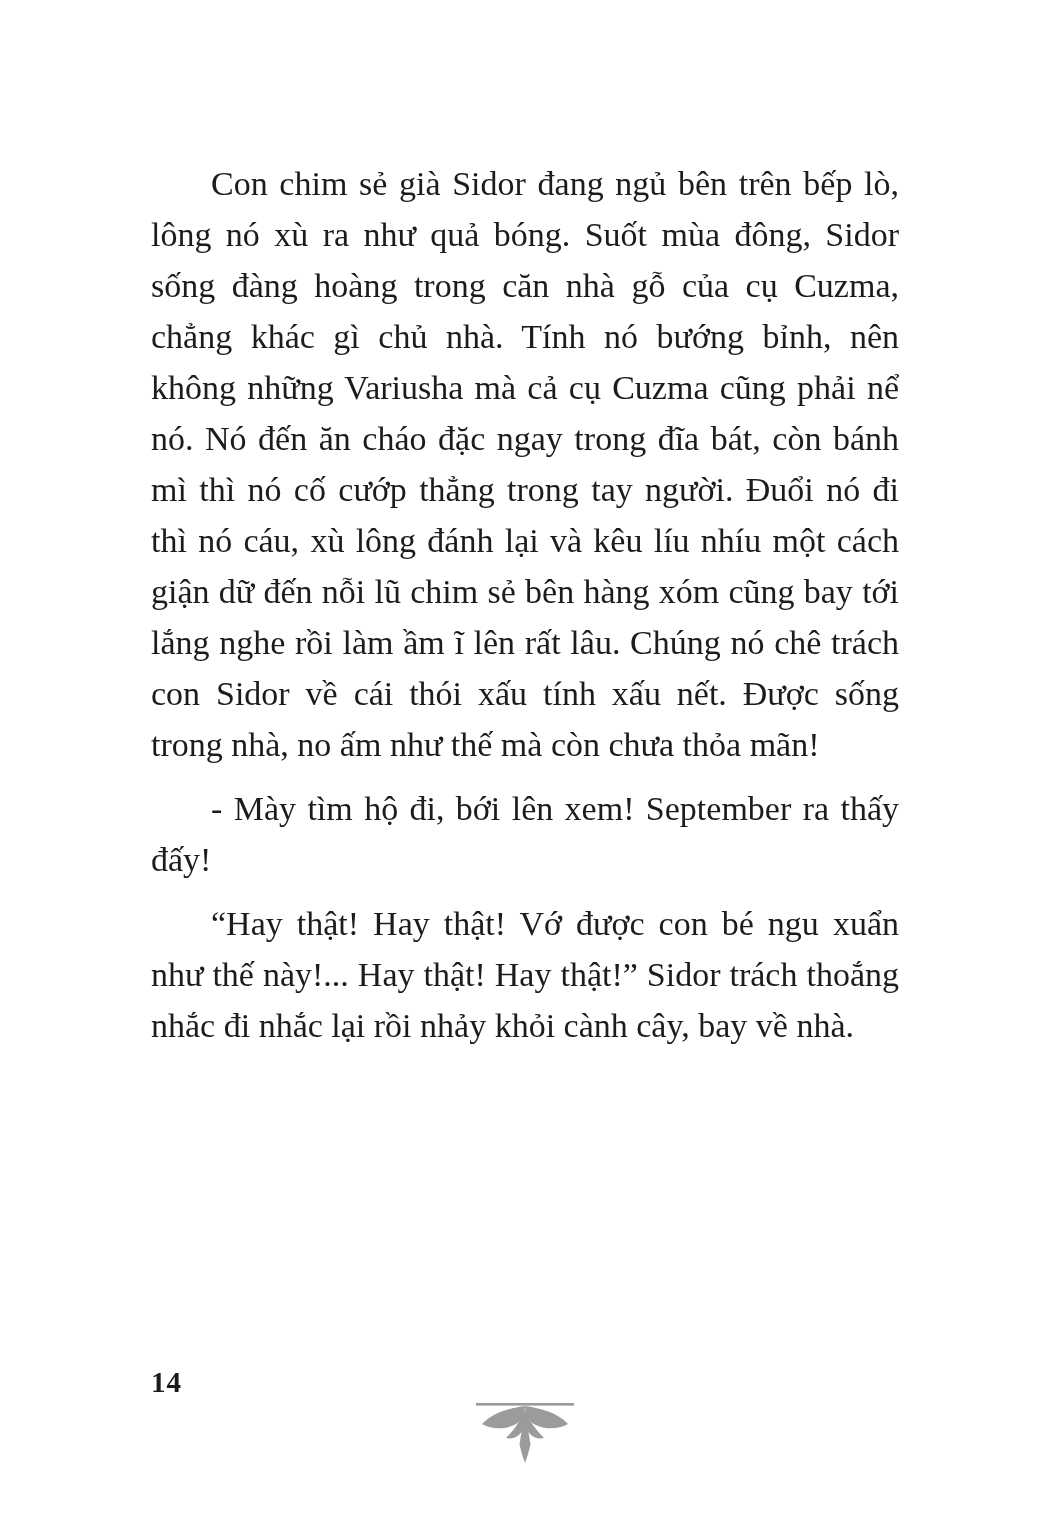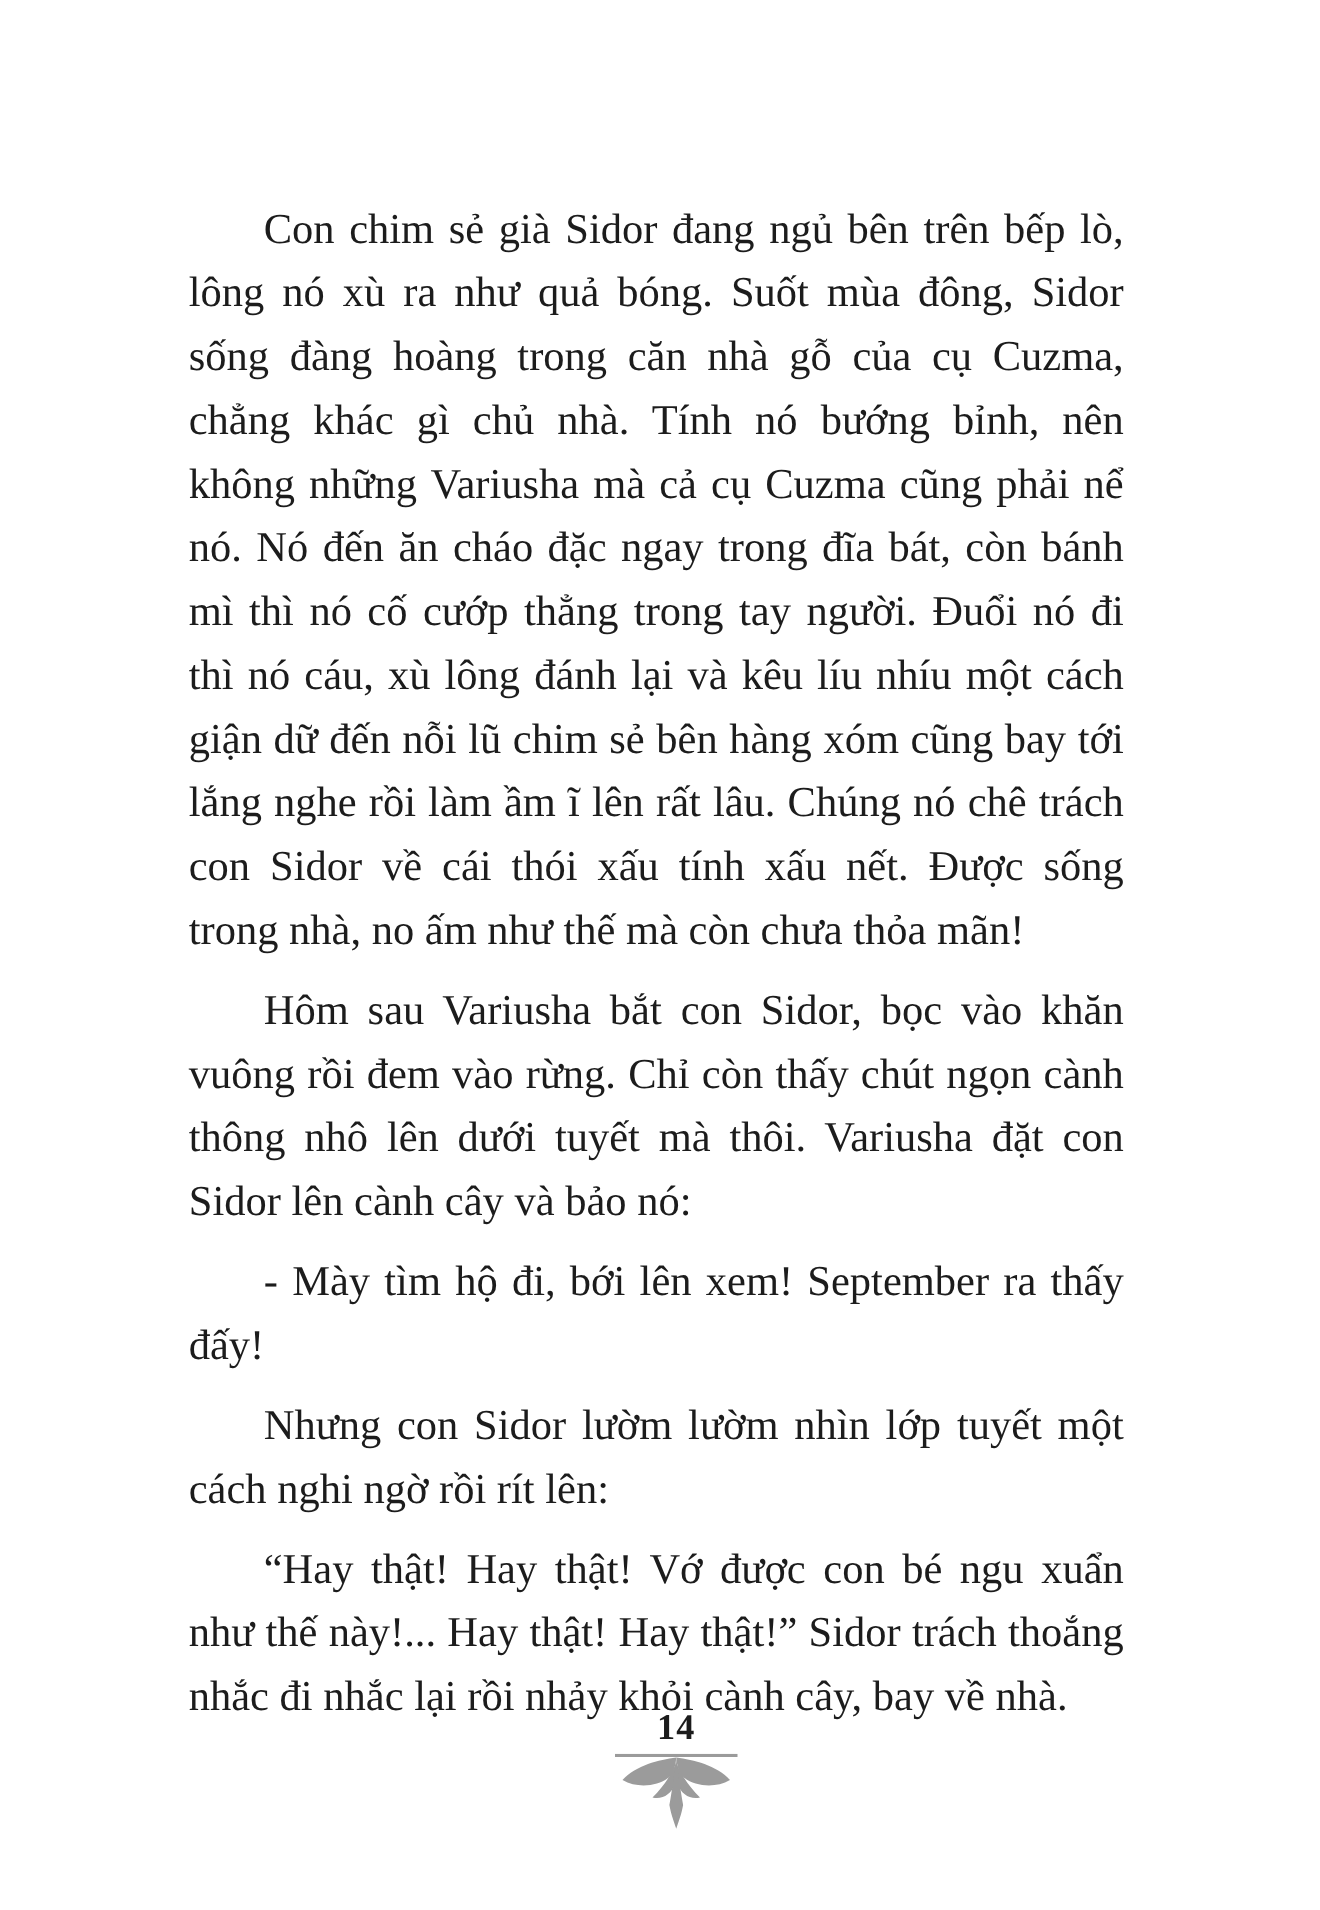--- a/index.html
+++ b/index.html
@@ -30,24 +30,23 @@
     font-family: "Liberation Serif", "DejaVu Serif", serif;
     font-size: 34px;
     line-height: 51px;
     color: var(--text-color);
     text-align: justify;
     text-indent: 60px;
     margin: 0 0 13px 0;
   }
   .footer {
     position: absolute;
-    left: 167px;
+    left: 151px;
     top: 1368px;
     width: 748px;
-    text-align: center;
   }
   .page-number {
     display: block;
     font-family: "Liberation Serif", "DejaVu Serif", serif;
     font-size: 29px;
     font-weight: bold;
     line-height: 1;
     color: var(--text-color);
     letter-spacing: 1px;
     margin-bottom: 6px;
@@ -63,23 +62,21 @@
     fill: var(--ornament-color);
   }
 </style>
 </head>
 <body>
 
 <div class="page">
 
   <div class="text-block">
     <p class="para">Con chim sẻ già Sidor đang ngủ bên trên bếp lò, lông nó xù ra như quả bóng. Suốt mùa đông, Sidor sống đàng hoàng trong căn nhà gỗ của cụ Cuzma, chẳng khác gì chủ nhà. Tính nó bướng bỉnh, nên không những Variusha mà cả cụ Cuzma cũng phải nể nó. Nó đến ăn cháo đặc ngay trong đĩa bát, còn bánh mì thì nó cố cướp thẳng trong tay người. Đuổi nó đi thì nó cáu, xù lông đánh lại và kêu líu nhíu một cách giận dữ đến nỗi lũ chim sẻ bên hàng xóm cũng bay tới lắng nghe rồi làm ầm ĩ lên rất lâu. Chúng nó chê trách con Sidor về cái thói xấu tính xấu nết. Được sống trong nhà, no ấm như thế mà còn chưa thỏa mãn!</p>
-    <p class="para">Hôm sau Variusha bắt con Sidor, bọc vào khăn vuông rồi đem vào rừng. Chỉ còn thấy chút ngọn cành thông nhô lên dưới tuyết mà thôi. Variusha đặt con Sidor lên cành cây và bảo nó:</p>
     <p class="para">- Mày tìm hộ đi, bới lên xem! September ra thấy đấy!</p>
-    <p class="para">Nhưng con Sidor lườm lườm nhìn lớp tuyết một cách nghi ngờ rồi rít lên:</p>
     <p class="para">“Hay thật! Hay thật! Vớ được con bé ngu xuẩn như thế này!... Hay thật! Hay thật!” Sidor trách thoắng nhắc đi nhắc lại rồi nhảy khỏi cành cây, bay về nhà.</p>
   </div>
 
   <div class="footer">
     <span class="page-number">14</span>
     <svg class="ornament" viewBox="0 0 100 62" xmlns="http://www.w3.org/2000/svg" aria-hidden="true">
       <rect x="1" y="0" width="98" height="2.6"></rect>
       <path d="M50 3 C36 5 18 9 7 21 C19 28 35 26 44 19 C48 15.5 49.5 9 50 3 Z"></path>
       <path d="M50 3 C64 5 82 9 93 21 C81 28 65 26 56 19 C52 15.5 50.5 9 50 3 Z"></path>
       <path d="M50 7 C46 17 40 26 31 35 C39 37 46 32 48.5 25 C49.7 21 50 13 50 7 Z"></path>

